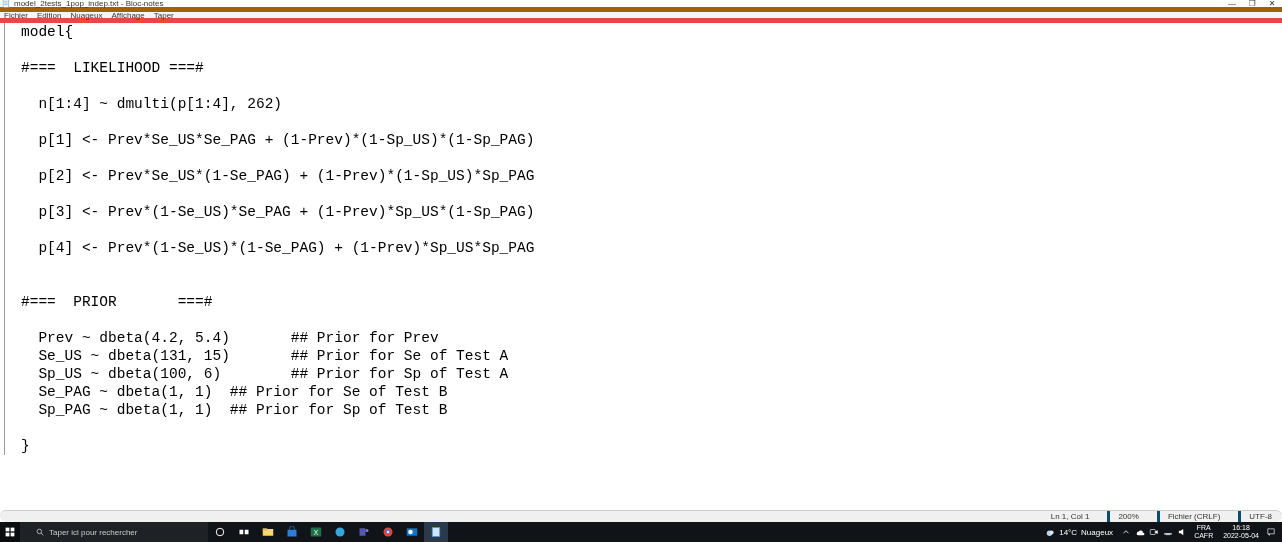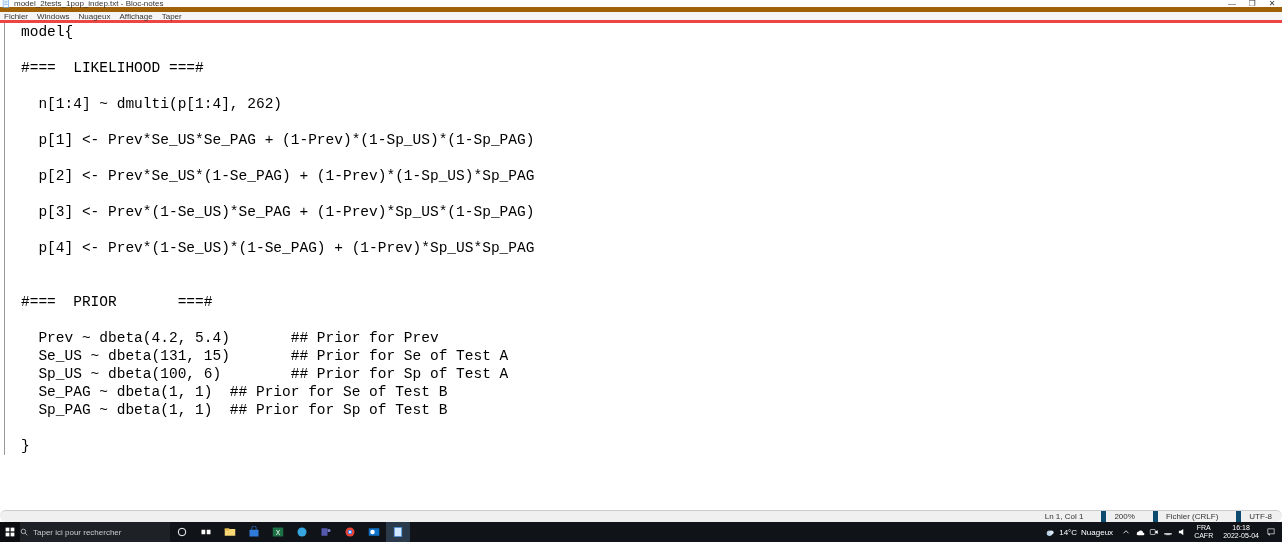--- a/index.html
+++ b/index.html
@@ -45,21 +45,21 @@
   }
   
   .menubar {
     height: 11px;
     background: #f5f5f5;
     display: flex;
     align-items: center;
     font-size: 8px;
     color: #333;
     padding-left: 4px;
-    border-bottom: 3px solid #ef4444;
+    border-bottom: 5px solid #ef4444;
   }
   .menubar .menu-item { margin-right: 9px; cursor: default; }
   
   .editor {
     flex: 1 1 auto;
     overflow: hidden;
     padding: 0 4px;
     background: #fff;
   }
   .editor pre {
@@ -79,21 +79,21 @@
     display: flex;
     align-items: center;
     font-size: 8px;
     color: #333;
     justify-content: flex-end;
     padding-right: 10px;
     gap: 18px;
     border-radius: 6px;
   }
   .statusbar .cell {
-    border-left: 5px solid #0c4a6e;
+    border-left: 3px solid #0c4a6e;
     padding-left: 8px;
     height: 100%;
     display: flex;
     align-items: center;
   }
   
   .taskbar {
     height: 20px;
     background: #101318;
     display: flex;
@@ -105,25 +105,25 @@
     width: 20px;
     height: 20px;
     background: #0b0d11;
     display: flex;
     align-items: center;
     justify-content: center;
   }
   .taskbar .start-btn svg { width: 10px; height: 10px; }
   .taskbar .search {
     height: 20px;
-    width: 150px;
+    width: 188px;
     background: #1e2126;
     display: flex;
     align-items: center;
-    padding-left: 0;
+    padding-left: 16px;
     color: #ccc;
     gap: 4px;
   }
   .taskbar .search svg { width: 9px; height: 9px; }
   .taskbar .tb-icons {
     display: flex;
     align-items: center;
     height: 100%;
   }
   .tb-icon {
@@ -185,21 +185,21 @@
   <span class="spacer"></span>
   <div class="win-controls">
     <div class="win-btn">—</div>
     <div class="win-btn">❐</div>
     <div class="win-btn">✕</div>
   </div>
 </div>
 
 <div class="menubar">
   <span class="menu-item">Fichier</span>
-  <span class="menu-item">Windows</span>
+  <span class="menu-item">Edition</span>
   <span class="menu-item">Nuageux</span>
   <span class="menu-item">Affichage</span>
   <span class="menu-item">Taper</span>
 </div>
 
 <div class="editor">
   <pre>model{
 
 #===  LIKELIHOOD ===#
 

